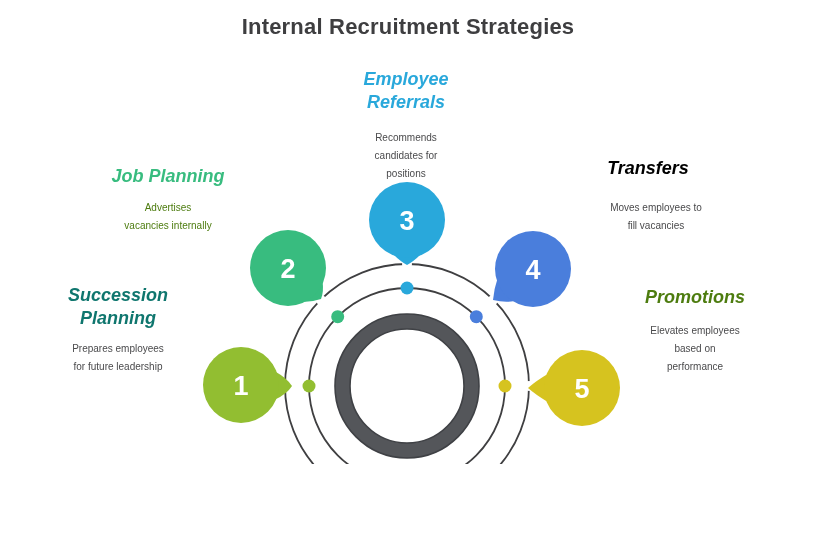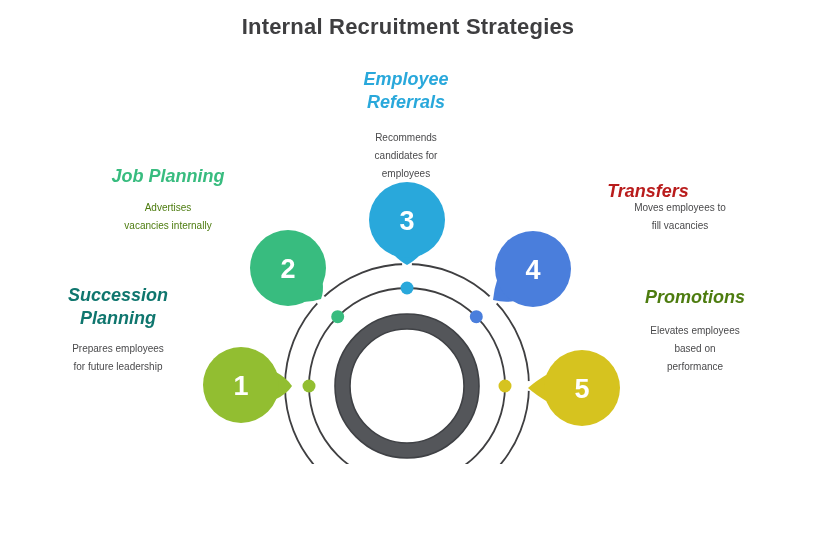--- a/index.html
+++ b/index.html
@@ -102,27 +102,27 @@
     <div>vacancies internally</div>
   </div>
 
   <div class="heading" style="left: 306px; top: 68px; width: 200px; color: rgb(41, 168, 219);">
     <div>Employee</div>
     <div>Referrals</div>
   </div>
   <div class="desc" style="left: 306px; top: 129px; width: 200px; color: rgb(74, 74, 76);">
     <div>Recommends</div>
     <div>candidates for</div>
-    <div>employees</div>
+    <div>positions</div>
   </div>
 
-  <div class="heading" style="left: 548px; top: 180px; width: 200px; color: #b91c1c;">
+  <div class="heading" style="left: 548px; top: 157px; width: 200px; color: #000000;">
     <div>Transfers</div>
   </div>
-  <div class="desc" style="left: 580px; top: 199px; width: 200px; color: rgb(74, 74, 76);">
+  <div class="desc" style="left: 556px; top: 199px; width: 200px; color: rgb(74, 74, 76);">
     <div>Moves employees to</div>
     <div>fill vacancies</div>
   </div>
 
   <div class="heading" style="left: 595px; top: 286px; width: 200px; color: #4d7c0f;">
     <div>Promotions</div>
   </div>
   <div class="desc" style="left: 595px; top: 322px; width: 200px; color: rgb(74, 74, 76);">
     <div>Elevates employees</div>
     <div>based on</div>

